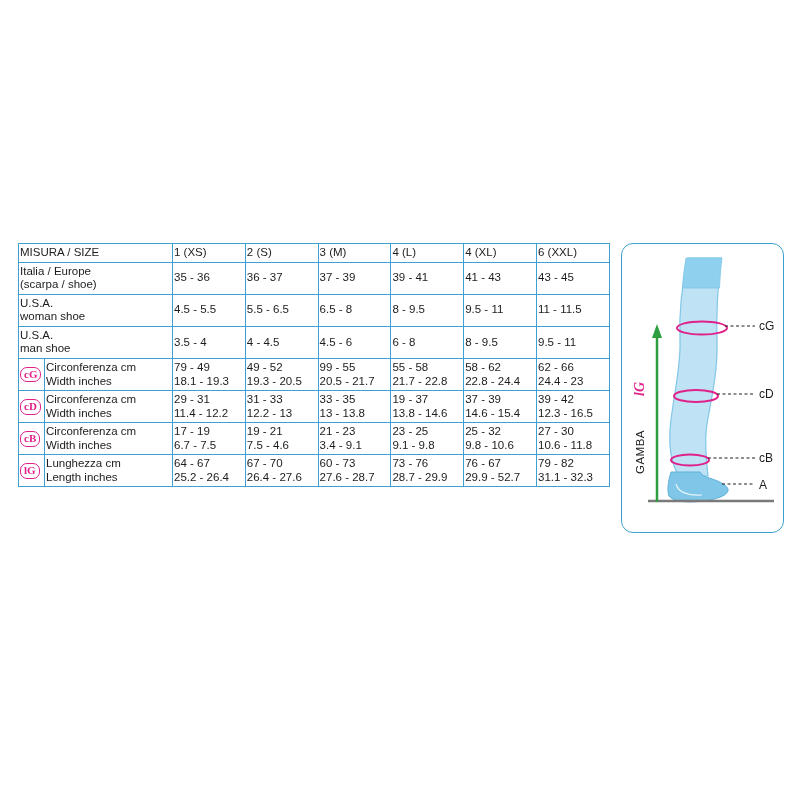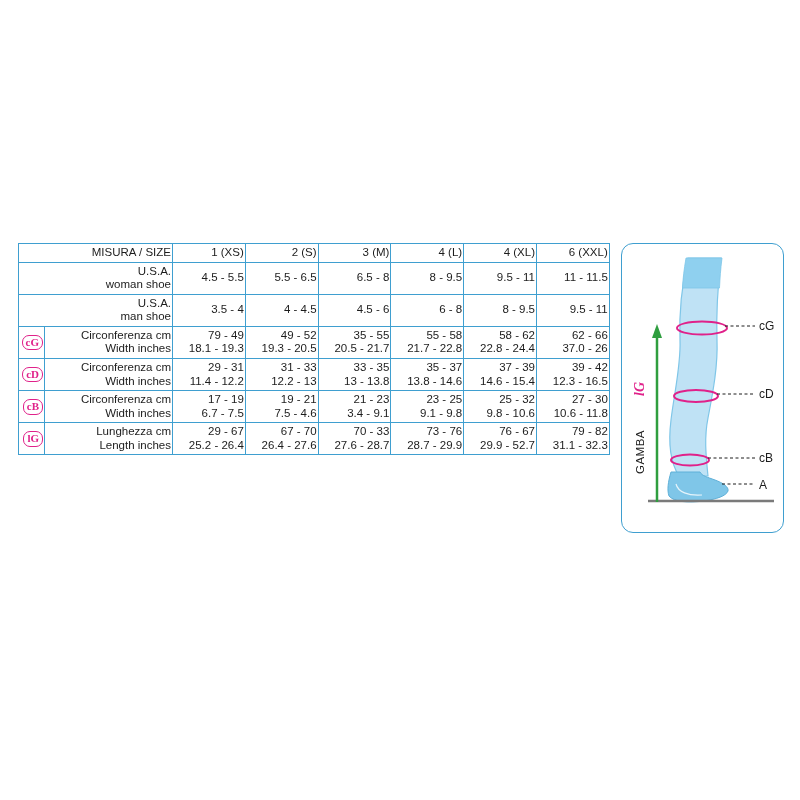--- a/index.html
+++ b/index.html
@@ -29,21 +29,21 @@
     width: 591px;
     position: absolute;
     left: 0;
     top: 0;
     background: #ffffff;
   }
   table.size-table td {
     border: 1px solid #3f9fd0;
     font-size: 11.5px;
     color: #1c1c1c;
-    text-align: right;
+    text-align: left;
     vertical-align: middle;
     line-height: 1.18;
     padding: 2px 1px;
     background: #ffffff;
   }
   td.label-cell {
     background: #d8eefb;
     text-align: center;
     padding-left: 2px;
     padding-right: 2px;
@@ -137,20 +137,32 @@
       <tr>
         <td class="header-cell" colspan="2">MISURA / SIZE</td>
         <td class="header-cell">1 (XS)</td>
         <td class="header-cell">2 (S)</td>
         <td class="header-cell">3 (M)</td>
         <td class="header-cell">4 (L)</td>
         <td class="header-cell">4 (XL)</td>
         <td class="header-cell">6 (XXL)</td>
       </tr>
 
+      <tr>
+        <td class="label-cell" colspan="2">
+          <div>Italia / Europe</div>
+          <div>(scarpa / shoe)</div>
+        </td>
+        <td class="data-cell">35 - 36</td>
+        <td class="data-cell">36 - 37</td>
+        <td class="data-cell">37 - 39</td>
+        <td class="data-cell">39 - 41</td>
+        <td class="data-cell">41 - 43</td>
+        <td class="data-cell">43 - 45</td>
+      </tr>
 
       <tr>
         <td class="label-cell" colspan="2">
           <div>U.S.A.</div>
           <div>woman shoe</div>
         </td>
         <td class="data-cell">4.5 - 5.5</td>
         <td class="data-cell">5.5 - 6.5</td>
         <td class="data-cell">6.5 - 8</td>
         <td class="data-cell">8 - 9.5</td>
@@ -181,34 +193,34 @@
         </td>
         <td class="data-cell">
           <div>79 - 49</div>
           <div>18.1 - 19.3</div>
         </td>
         <td class="data-cell">
           <div>49 - 52</div>
           <div>19.3 - 20.5</div>
         </td>
         <td class="data-cell">
-          <div>35 - 55</div>
+          <div>99 - 55</div>
           <div>20.5 - 21.7</div>
         </td>
         <td class="data-cell">
           <div>55 - 58</div>
           <div>21.7 - 22.8</div>
         </td>
         <td class="data-cell">
           <div>58 - 62</div>
           <div>22.8 - 24.4</div>
         </td>
         <td class="data-cell">
           <div>62 - 66</div>
-          <div>37.0 - 26</div>
+          <div>24.4 - 23</div>
         </td>
       </tr>
 
       <tr>
         <td class="icon-cell">
           <span class="icon-badge">cD</span>
         </td>
         <td class="label-left">
           <div>Circonferenza cm</div>
           <div>Width inches</div>
@@ -219,21 +231,21 @@
         </td>
         <td class="data-cell">
           <div>31 - 33</div>
           <div>12.2 - 13</div>
         </td>
         <td class="data-cell">
           <div>33 - 35</div>
           <div>13 - 13.8</div>
         </td>
         <td class="data-cell">
-          <div>35 - 37</div>
+          <div>19 - 37</div>
           <div>13.8 - 14.6</div>
         </td>
         <td class="data-cell">
           <div>37 - 39</div>
           <div>14.6 - 15.4</div>
         </td>
         <td class="data-cell">
           <div>39 - 42</div>
           <div>12.3 - 16.5</div>
         </td>
@@ -275,29 +287,29 @@
 
       <tr>
         <td class="icon-cell">
           <span class="icon-badge ital">lG</span>
         </td>
         <td class="label-left">
           <div>Lunghezza cm</div>
           <div>Length inches</div>
         </td>
         <td class="data-cell">
-          <div>29 - 67</div>
+          <div>64 - 67</div>
           <div>25.2 - 26.4</div>
         </td>
         <td class="data-cell">
           <div>67 - 70</div>
           <div>26.4 - 27.6</div>
         </td>
         <td class="data-cell">
-          <div>70 - 33</div>
+          <div>60 - 73</div>
           <div>27.6 - 28.7</div>
         </td>
         <td class="data-cell">
           <div>73 - 76</div>
           <div>28.7 - 29.9</div>
         </td>
         <td class="data-cell">
           <div>76 - 67</div>
           <div>29.9 - 52.7</div>
         </td>

